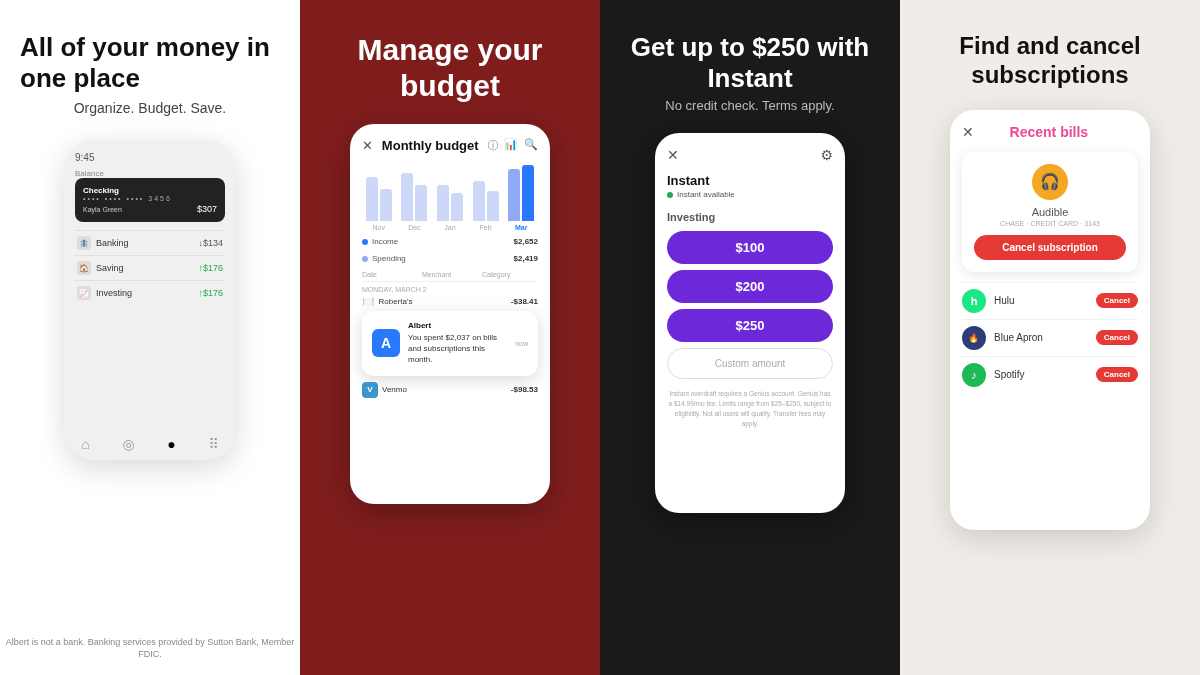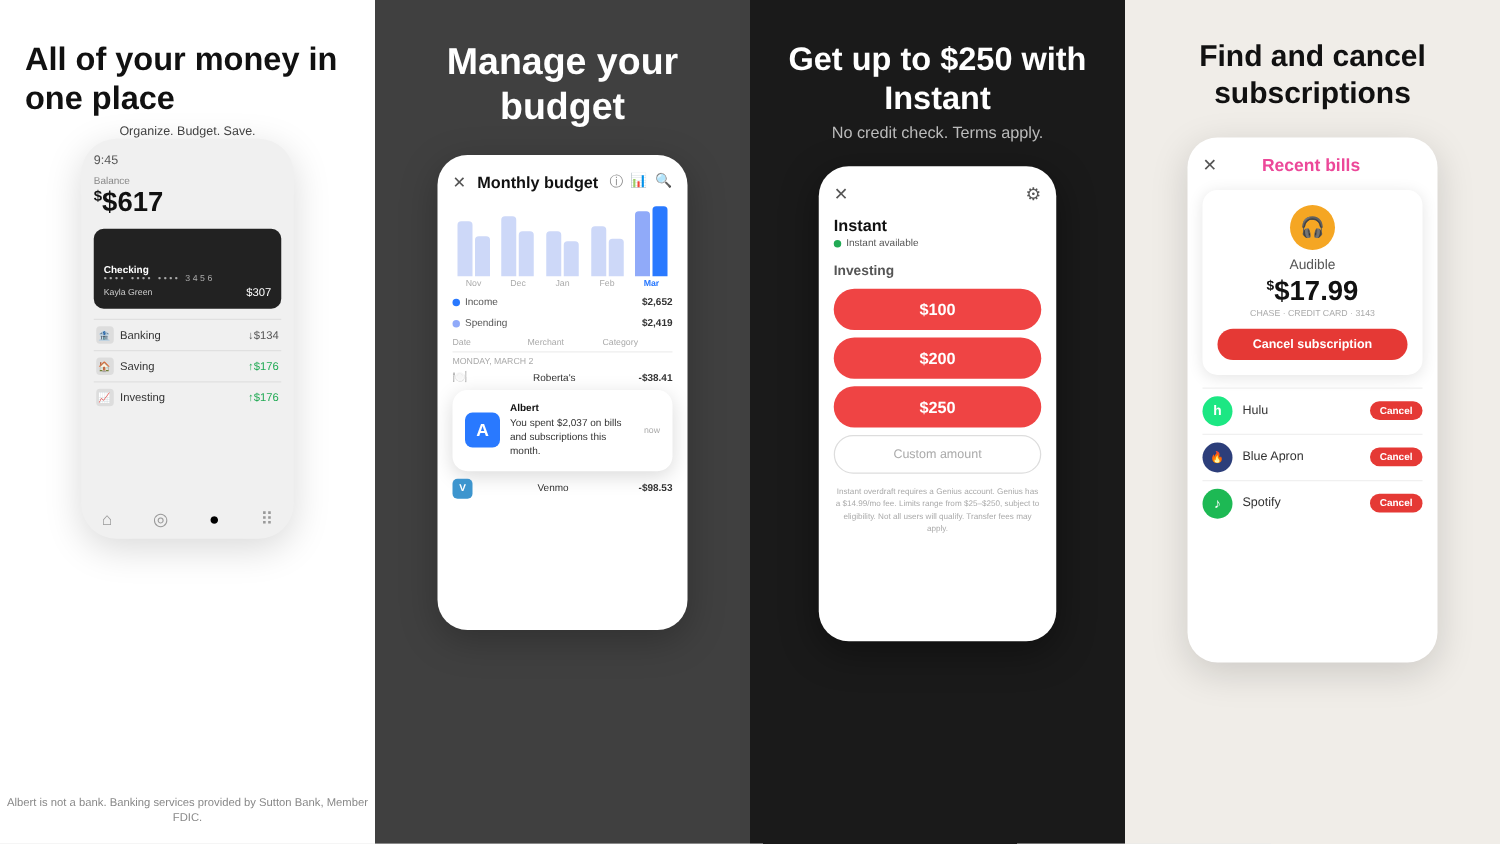--- a/index.html
+++ b/index.html
@@ -19,21 +19,21 @@
       display: flex;
       flex-direction: column;
       align-items: center;
       padding: 32px 20px 20px;
       position: relative;
     }
 
     
     .panel-1 { background: #ffffff; }
     .panel-1 .headline { font-size: 26px; font-weight: 700; color: #111; line-height: 1.2; margin-bottom: 6px; }
-    .panel-1 .subline { font-size: 10px; color: #444; }
+    .panel-1 .subline { font-size: 14px; color: #444; margin-bottom: 24px; }
     .panel-1 .footnote { position: absolute; bottom: 14px; font-size: 9px; color: #888; text-align: center; line-height: 1.4; }
 
     
     .phone-mock {
       background: #f0f0f0;
       border-radius: 28px;
       width: 170px;
       height: 320px;
       padding: 12px 10px;
       box-shadow: 0 8px 30px rgba(0,0,0,0.15);
@@ -72,21 +72,21 @@
       bottom: 8px;
       left: 0; right: 0;
       display: flex;
       justify-content: space-around;
       font-size: 14px;
       color: #999;
     }
     .pm-nav .active { color: #000; }
 
     
-    .panel-2 { background: #404040; }
+    .panel-2 { background: #7f1d1d; }
     .panel-2 .headline { font-size: 30px; font-weight: 700; color: #fff; line-height: 1.2; text-align: center; margin-bottom: 20px; }
 
     .budget-phone {
       background: #fff;
       border-radius: 24px;
       width: 200px;
       height: 380px;
       padding: 14px 12px;
       box-shadow: 0 8px 30px rgba(0,0,0,0.25);
       overflow: hidden;
@@ -100,21 +100,21 @@
     .bp-bar-pair { display: flex; gap: 2px; align-items: flex-end; }
     .bp-bar { border-radius: 3px 3px 0 0; }
     .bp-bar-label { font-size: 7px; color: #aaa; margin-top: 3px; }
     .bp-legend-item { display: flex; align-items: center; gap: 4px; font-size: 8px; color: #555; }
     .bp-legend-dot { width: 6px; height: 6px; border-radius: 50%; }
     .bp-table-header { display: flex; gap: 4px; font-size: 7px; color: #aaa; border-bottom: 1px solid #eee; padding-bottom: 3px; margin-bottom: 4px; }
     .bp-table-header span { flex: 1; }
     .bp-date-label { font-size: 7px; color: #aaa; margin-bottom: 3px; }
     .bp-tx-row { display: flex; align-items: center; gap: 4px; font-size: 8px; color: #333; margin-bottom: 3px; }
     .bp-tx-icon { font-size: 10px; }
-    .bp-tx-name { flex: 1; margin-left: 48px; }
+    .bp-tx-name { flex: 1; }
     .bp-tx-amount { font-weight: 600; }
     .bp-notification {
       background: #fff;
       border-radius: 12px;
       box-shadow: 0 4px 16px rgba(0,0,0,0.15);
       padding: 10px;
       display: flex;
       align-items: center;
       gap: 8px;
       margin-top: 4px;
@@ -148,21 +148,21 @@
     .ip-header { display: flex; align-items: center; justify-content: space-between; margin-bottom: 10px; }
     .ip-close { font-size: 14px; color: #555; }
     .ip-gear { font-size: 14px; color: #555; }
     .ip-title { font-size: 13px; font-weight: 700; color: #111; margin-bottom: 2px; }
     .ip-amount { font-size: 28px; font-weight: 700; color: #111; margin-bottom: 4px; }
     .ip-amount sup { font-size: 14px; }
     .ip-available { display: flex; align-items: center; gap: 4px; font-size: 8px; color: #555; margin-bottom: 12px; }
     .ip-available-dot { width: 6px; height: 6px; background: #22aa55; border-radius: 50%; }
     .ip-transfer-label { font-size: 11px; font-weight: 600; color: #555; margin-bottom: 8px; }
     .ip-btn {
-      background: #ef4444;
+      background: #6d28d9;
       color: #fff;
       border-radius: 22px;
       text-align: center;
       padding: 9px;
       font-size: 13px;
       font-weight: 600;
       margin-bottom: 6px;
     }
     .ip-custom {
       border: 1px solid #ddd;
@@ -249,25 +249,22 @@
 </head>
 <body>
 
 <div class="panel panel-1">
   <div class="headline">All of your money in one place</div>
   <div class="subline">Organize. Budget. Save.</div>
 
   <div class="phone-mock">
     <div class="pm-time">9:45</div>
     <div class="pm-balance-label">Balance</div>
-    <div class="pm-balance-value">
-      <sup>$</sup><span>$617</span>
-    </div>
     <div class="pm-card">
-      <div style="font-size:8px;color:#fff;font-weight:600;margin-top:20px;">Checking</div>
+      <div style="font-size:8px;color:#fff;font-weight:600;">Checking</div>
       <div class="pm-card-dots">•••• •••• •••• 3456</div>
       <div style="display:flex;justify-content:space-between;align-items:center;">
         <div class="pm-card-name">Kayla Green</div>
         <div class="pm-card-amount">$307</div>
       </div>
     </div>
     <div class="pm-row">
       <div class="pm-row-left">
         <div class="pm-row-icon">🏦</div>
         <span>Banking</span>
@@ -430,23 +427,20 @@
   <div class="bills-phone">
     <div class="bills-header">
       <span class="bills-close">✕</span>
       <span class="bills-title">Recent bills</span>
       <span style="width:14px;"></span>
     </div>
 
     <div class="bills-main-card">
       <div class="bills-service-icon">🎧</div>
       <div class="bills-service-name">Audible</div>
-      <div class="bills-service-amount">
-        <sup>$</sup><span>$17.99</span>
-      </div>
       <div class="bills-cc-info">CHASE · CREDIT CARD · 3143</div>
       <div class="bills-cancel-btn">Cancel subscription</div>
     </div>
 
     <div class="bills-sub-row">
       <div class="bills-sub-icon" style="background:#1ce783;color:#fff;">h</div>
       <span class="bills-sub-name">Hulu</span>
       <div class="bills-sub-cancel">Cancel</div>
     </div>
     <div class="bills-sub-row">

